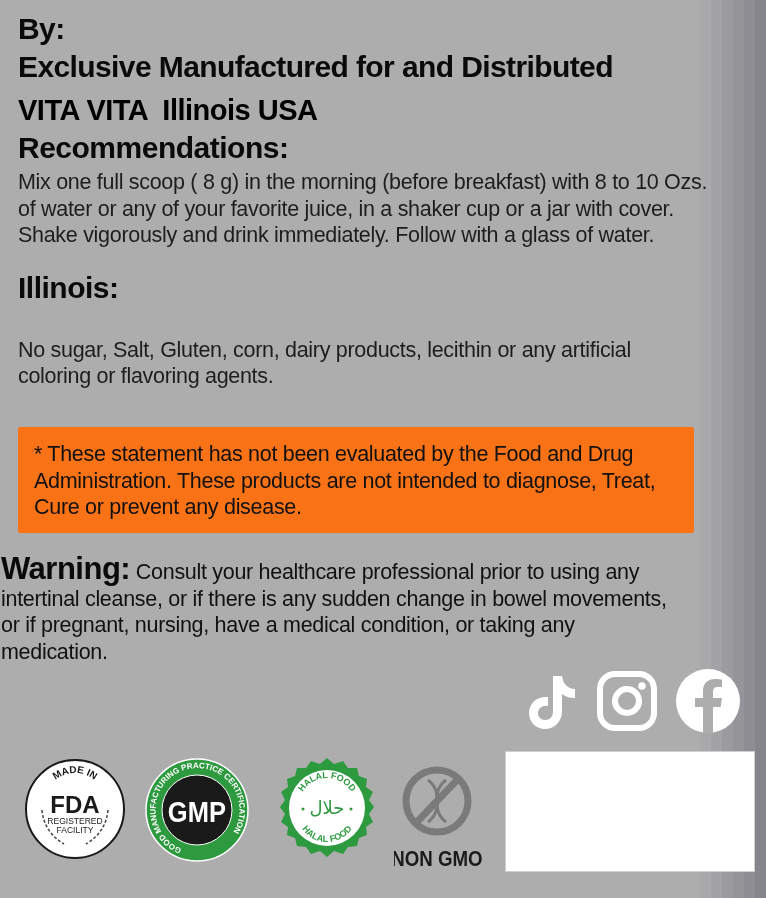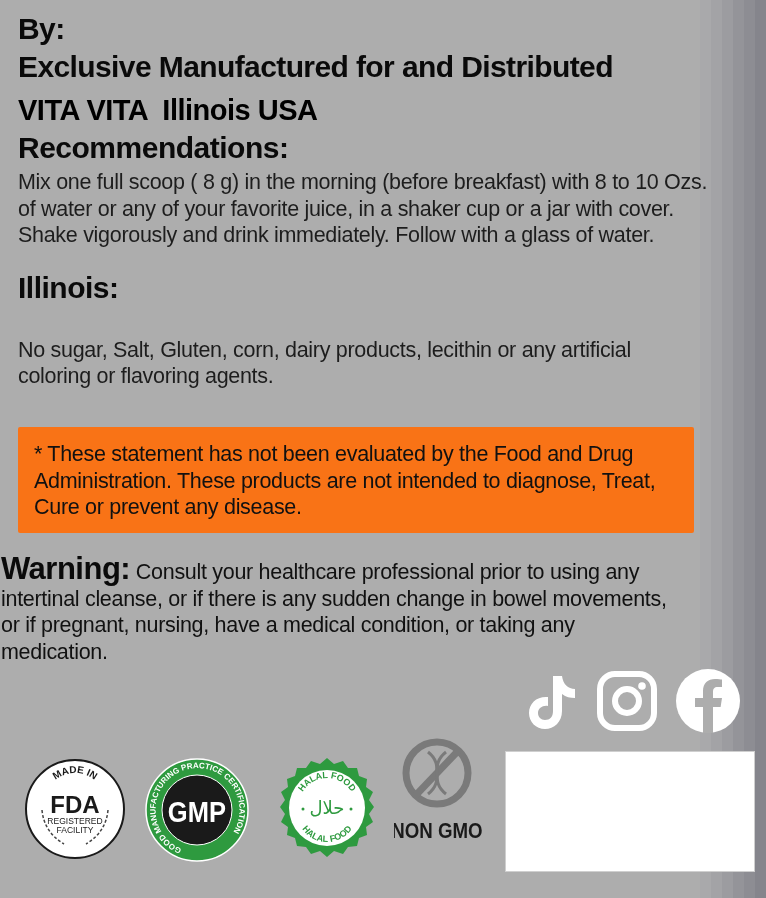--- a/index.html
+++ b/index.html
@@ -162,21 +162,21 @@
     </text>
     <text font-family="Liberation Sans, sans-serif" font-weight="bold" font-size="9" fill="#2e9a3f">
       <textPath href="#halBot" startOffset="50%" text-anchor="middle">HALAL FOOD</textPath>
     </text>
     <text x="54" y="58" text-anchor="middle" font-family="DejaVu Sans, sans-serif" font-size="18" fill="#2e9a3f">حلال</text>
     <circle cx="30" cy="53" r="1.5" fill="#2e9a3f"></circle>
     <circle cx="78" cy="53" r="1.5" fill="#2e9a3f"></circle>
   </svg>
 </div>
 
-<div class="badge" style="left:394px;top:736px;width:88px;height:108px;">
+<div class="badge" style="left:394px;top:764px;width:88px;height:108px;">
   <svg width="88" height="108" viewBox="0 0 88 108">
     <circle cx="43" cy="37" r="31" fill="none" stroke="#7a7a7a" stroke-width="7"></circle>
     <line x1="64" y1="15" x2="22" y2="59" stroke="#7a7a7a" stroke-width="7"></line>
     <path d="M34 16 C52 30 34 44 52 58" fill="none" stroke="#7a7a7a" stroke-width="3"></path>
     <path d="M52 16 C34 30 52 44 34 58" fill="none" stroke="#7a7a7a" stroke-width="3"></path>
     <text x="43" y="102" text-anchor="middle" font-family="Liberation Sans, sans-serif" font-weight="bold" font-size="22" fill="#1a1a1a" transform="scale(0.85 1) translate(7.5 0)">NON GMO</text>
   </svg>
 </div>
 
 <div class="whitebox"></div>

